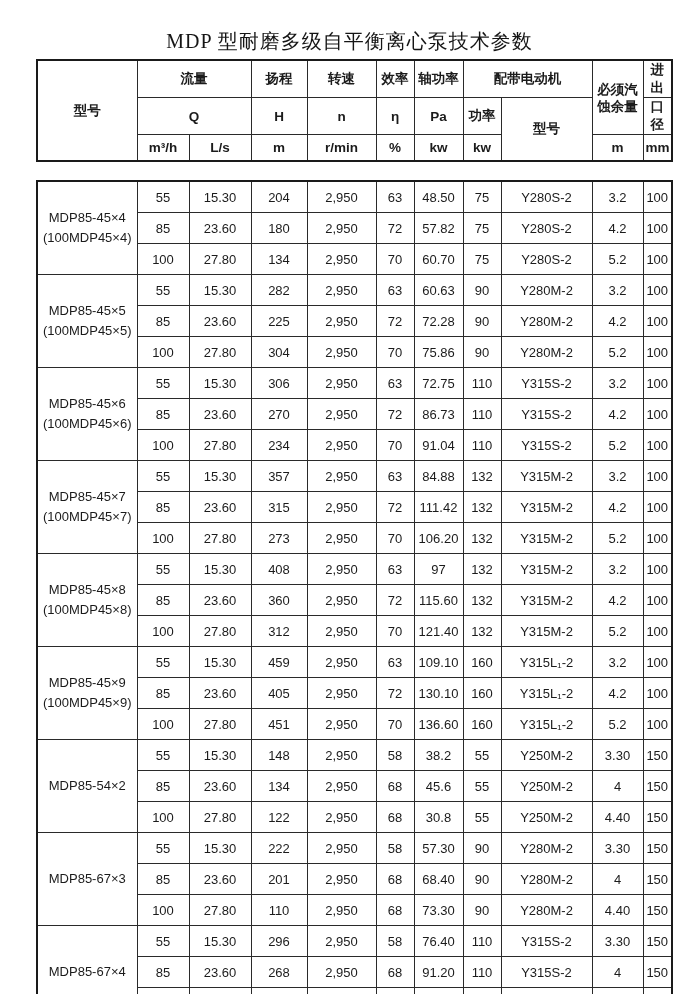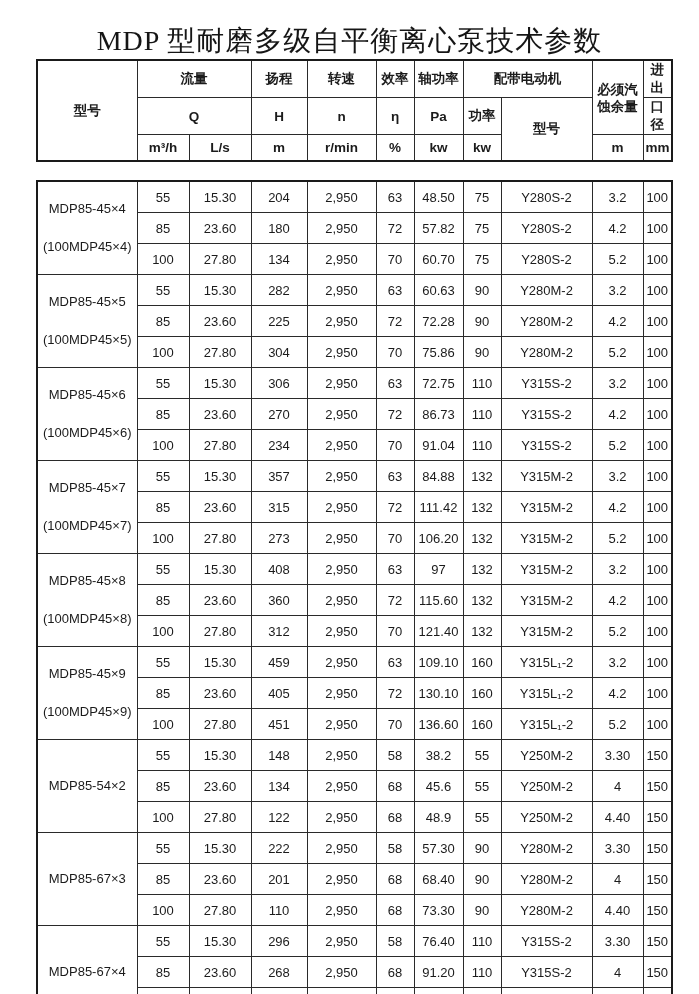--- a/index.html
+++ b/index.html
@@ -13,21 +13,21 @@
   .page {
     width: 699px;
     height: 994px;
     box-sizing: border-box;
     padding-top: 28px;
     background: #ffffff;
   }
   .title {
     text-align: center;
     font-family: "Liberation Serif", "DejaVu Serif", serif;
-    font-size: 28px;
+    font-size: 20px;
     line-height: 26px;
     letter-spacing: 1px;
     color: #151515;
     margin-bottom: 5px;
   }
   table {
     border-collapse: collapse;
     table-layout: fixed;
     margin-left: 36px;
     width: 637px;
@@ -45,21 +45,21 @@
   }
   table.hdr td {
     font-weight: bold;
     height: 25px;
     font-size: 13.5px;
   }
   table.body td { height: 30px; }
   .pre { white-space: pre-line; line-height: 17px; font-family: Liberation Serif, serif; }
   td.model {
     white-space: pre-line;
-    line-height: 38px;
+    line-height: 20px;
     font-size: 13px;
   }
 </style>
 </head>
 <body>
 
 <div class="page">
 
   <div class="title">MDP 型耐磨多级自平衡离心泵技术参数</div>
 
@@ -381,21 +381,21 @@
           <td>Y250M-2</td>
           <td>4</td>
           <td>150</td>
         </tr>
         <tr>
           <td>100</td>
           <td>27.80</td>
           <td>122</td>
           <td>2,950</td>
           <td>68</td>
-          <td>48.9</td>
+          <td>30.8</td>
           <td>55</td>
           <td>Y250M-2</td>
           <td>4.40</td>
           <td>150</td>
         </tr>
         <tr>
           <td rowspan="3" class="model">MDP85-67×3</td>
           <td>55</td>
           <td>15.30</td>
           <td>222</td>

